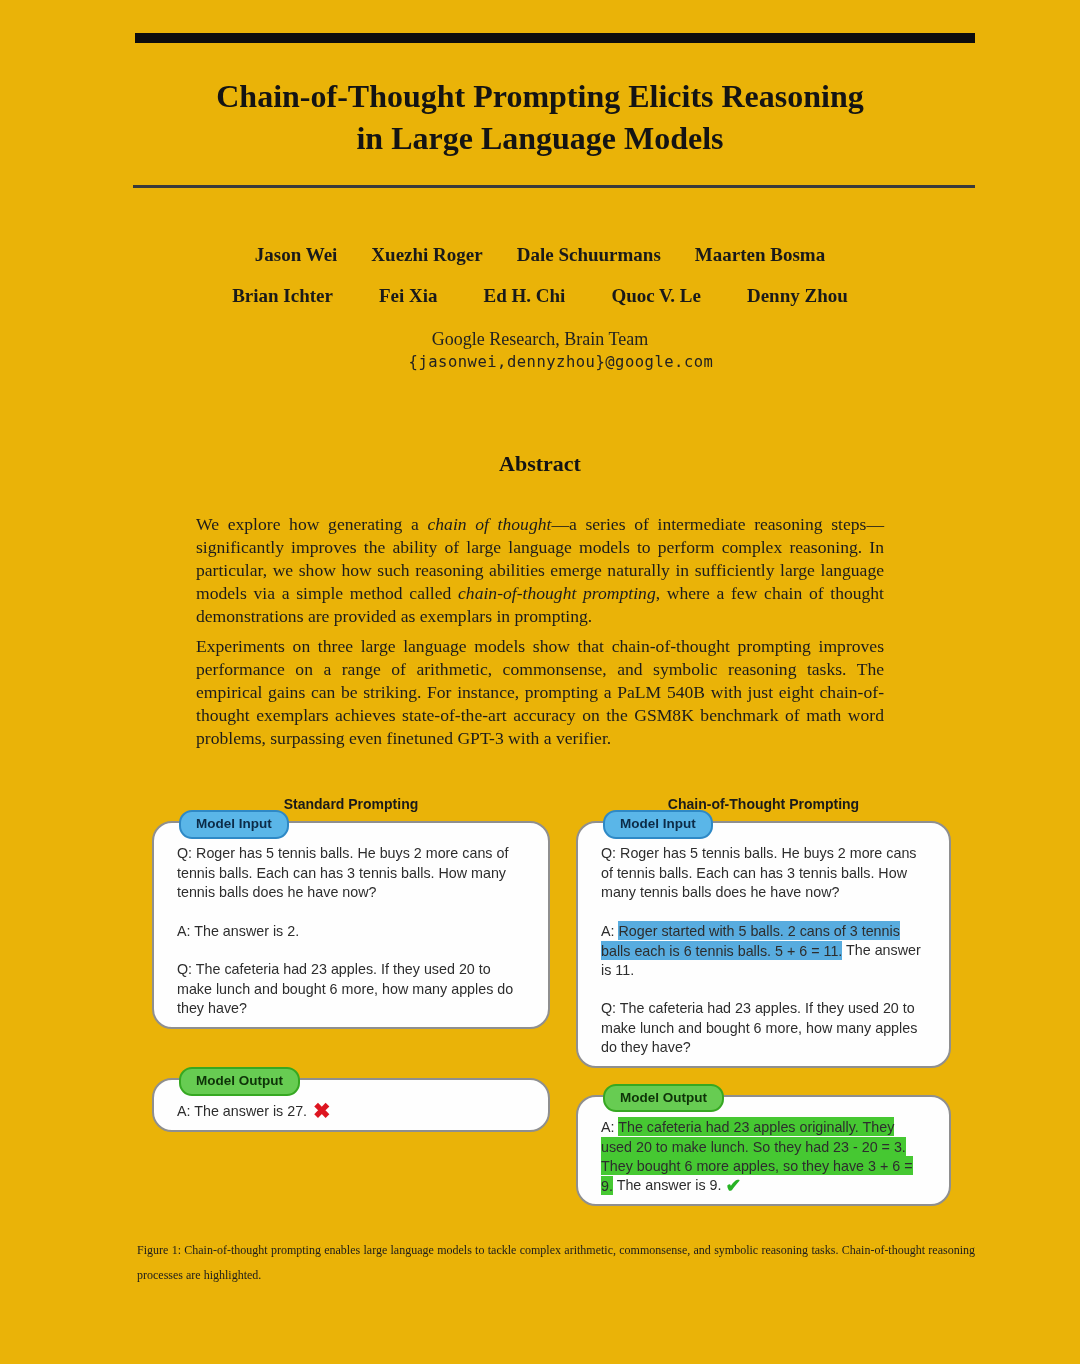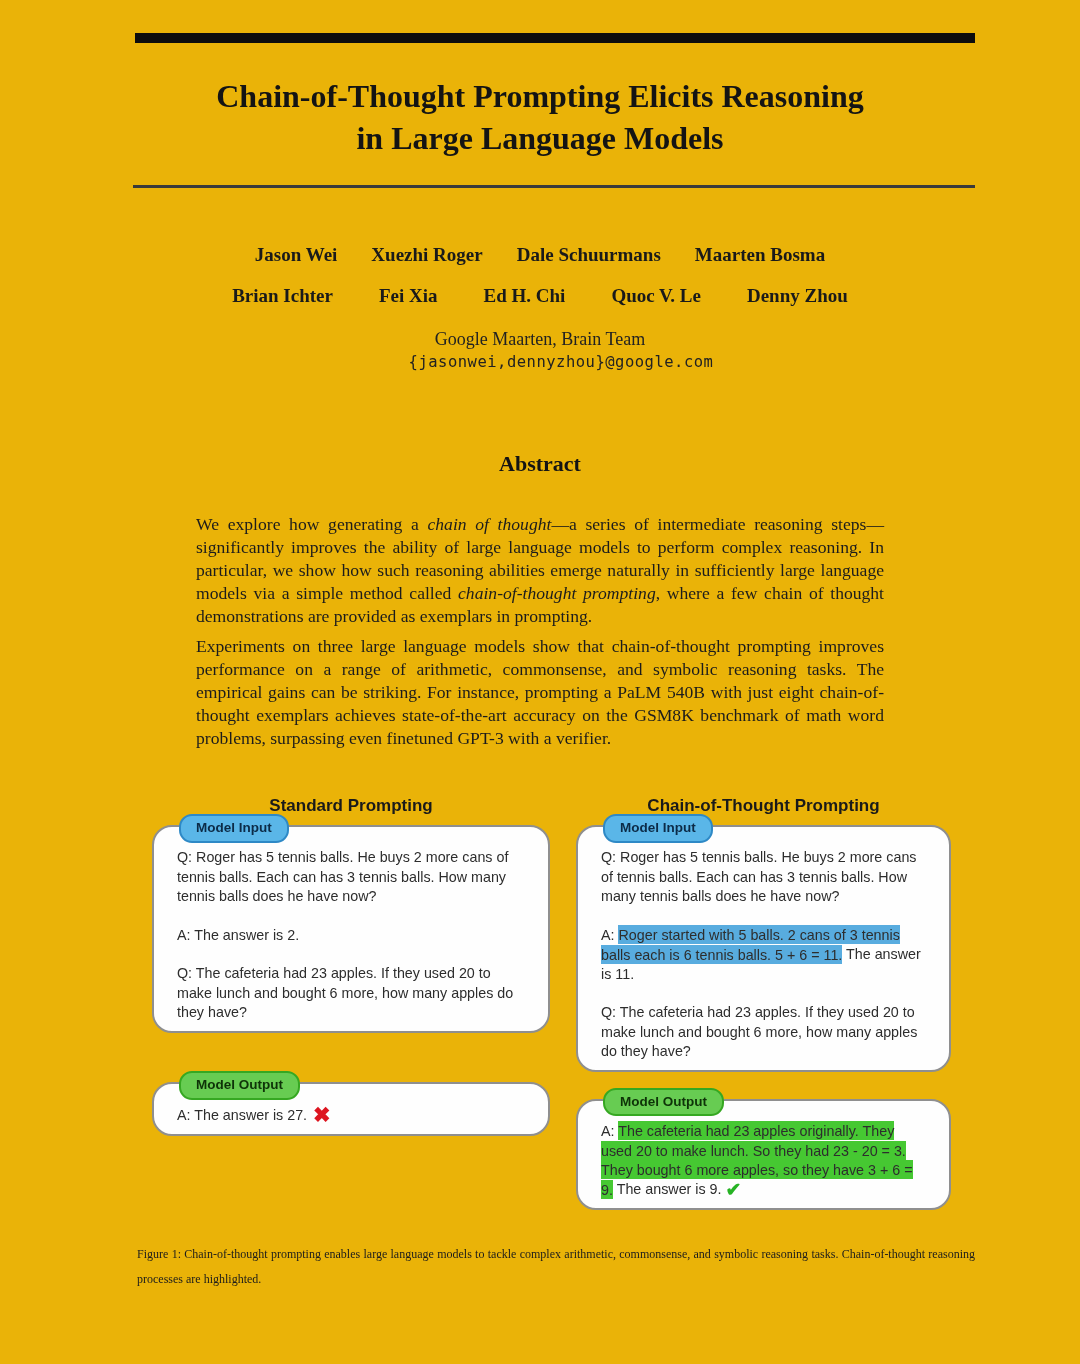--- a/index.html
+++ b/index.html
@@ -58,21 +58,21 @@
   .figure-area {
     display: flex;
     margin: 46px 0 0 152px;
     column-gap: 26px;
     font-family: "Liberation Sans", sans-serif;
   }
   .fig-col-left  { width: 398px; }
   .fig-col-right { width: 375px; }
   .fig-col-header {
     text-align: center;
-    font-size: 17px; font-weight: bold; color: #1a1a1a;
+    font-size: 14px; font-weight: bold; color: #1a1a1a;
     margin-bottom: 9px;
   }
   .prompt-box {
     position: relative;
     border: 2px solid #8f8f8f;
     border-radius: 20px;
     background: #fefefe;
     padding: 21px 23px 0 23px;
     font-size: 14.3px; line-height: 19.5px; color: #2d2d2d;
   }
@@ -129,21 +129,21 @@
     <span>Maarten Bosma</span>
   </div>
   <div class="authors-row r2">
     <span>Brian Ichter</span>
     <span>Fei Xia</span>
     <span>Ed H. Chi</span>
     <span>Quoc V. Le</span>
     <span>Denny Zhou</span>
   </div>
 
-  <div class="affiliation">Google Maarten, Brain Team</div>
+  <div class="affiliation">Google Research, Brain Team</div>
   <div class="email">{jasonwei,dennyzhou}@google.com</div>
 
   <div class="abstract-heading">Abstract</div>
 
   <p class="abstract-para p1"><span>We explore how generating a </span><span class="italic">chain of thought</span><span>—a series of intermediate reasoning steps—significantly improves the ability of large language models to perform complex reasoning. In particular, we show how such reasoning abilities emerge naturally in sufficiently large language models via a simple method called </span><span class="italic">chain-of-thought prompting</span><span>, where a few chain of thought demonstrations are provided as exemplars in prompting.</span></p>
   <p class="abstract-para p2">Experiments on three large language models show that chain-of-thought prompting improves performance on a range of arithmetic, commonsense, and symbolic reasoning tasks. The empirical gains can be striking. For instance, prompting a PaLM 540B with just eight chain-of-thought exemplars achieves state-of-the-art accuracy on the GSM8K benchmark of math word problems, surpassing even finetuned GPT-3 with a verifier.</p>
 
   <div class="figure-area">
 
     <div class="fig-col-left">

